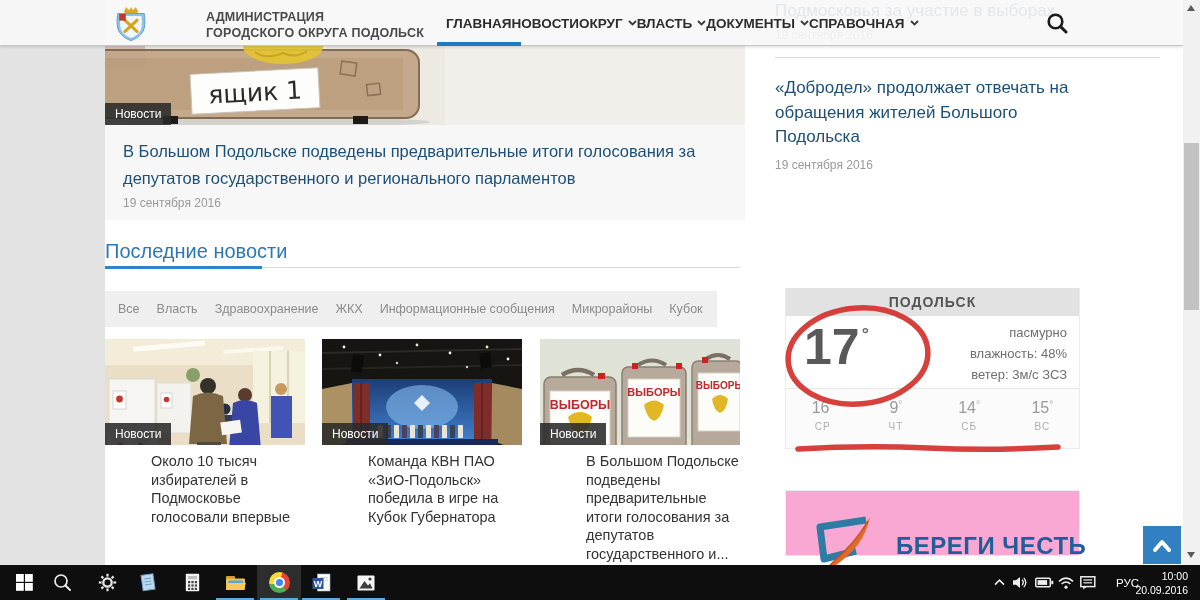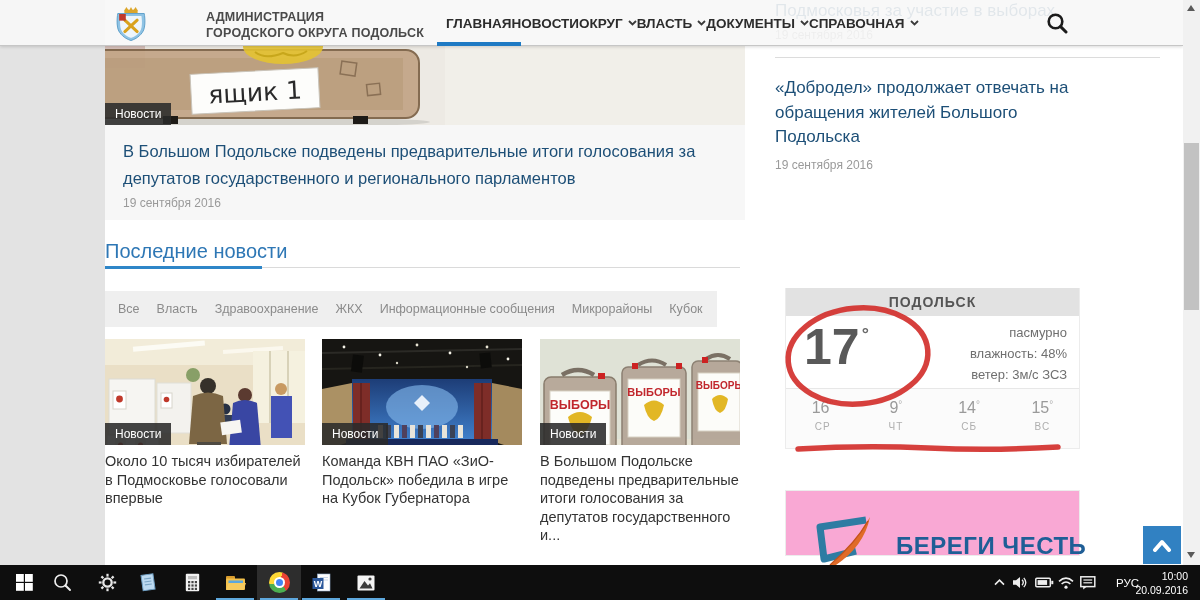--- a/index.html
+++ b/index.html
@@ -37,21 +37,21 @@
   .section-heading { position:absolute; left:105px; top:240px; font-size:20px; font-weight:normal; color:#2e77b5; }
   .heading-rule { position:absolute; left:105px; top:267px; width:635px; height:1px; background:#dadada; }
   .heading-rule .blue { position:absolute; left:0; top:-1px; width:157px; height:3px; background:#2e86c8; }
   .filter-bar { position:absolute; left:105px; top:291px; width:612px; height:36px; background:#efefef;
     display:flex; align-items:center; gap:17px; padding:0 13px; font-size:12.5px; color:#8b8b8b; overflow:hidden; }
   .filter-bar span { cursor:pointer; white-space:nowrap; }
 
   .card { position:absolute; top:339px; width:200px; }
   .card.c1 { left:105px; } .card.c2 { left:322px; } .card.c3 { left:540px; }
   .card-img { position:relative; width:200px; height:106px; overflow:hidden; cursor:pointer; }
-  .card-title { margin-top:7px; font-size:14.5px; color:#333; line-height:1.28; cursor:pointer; }
+  .card-title { margin-top:7px; font-size:14.5px; color:#333; line-height:1.28; cursor:pointer;margin-left:46px; }
 
   
   .sb-divider { position:absolute; left:775px; top:57px; width:385px; height:1px; background:#dcdcdc; }
   .sb-article { position:absolute; left:775px; top:76px; width:310px; }
   .sb-article .t { font-size:17px; color:#1d4f77; line-height:1.45; cursor:pointer; }
   .sb-article .d { margin-top:8px; font-size:12px; color:#9a9a9a; }
 
   .weather { position:absolute; left:785px; top:288px; width:295px; background:#fff; border:1px solid #ececec; border-top:none; }
   .w-head { height:28px; background:#e2e2e2; display:flex; align-items:center; justify-content:center;
     font-size:14px; font-weight:bold; color:#555; letter-spacing:1px; }

